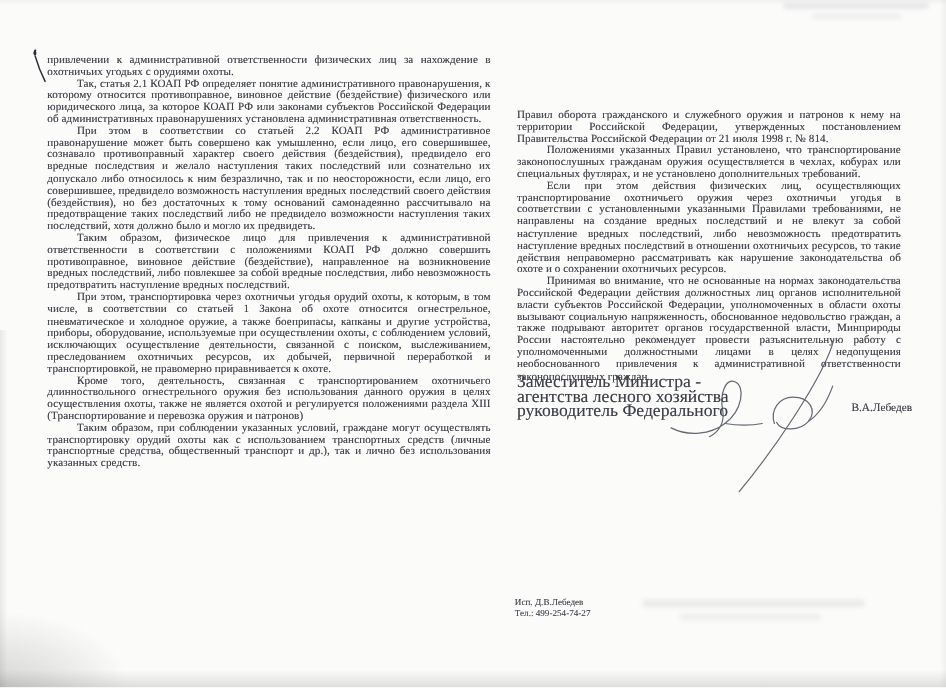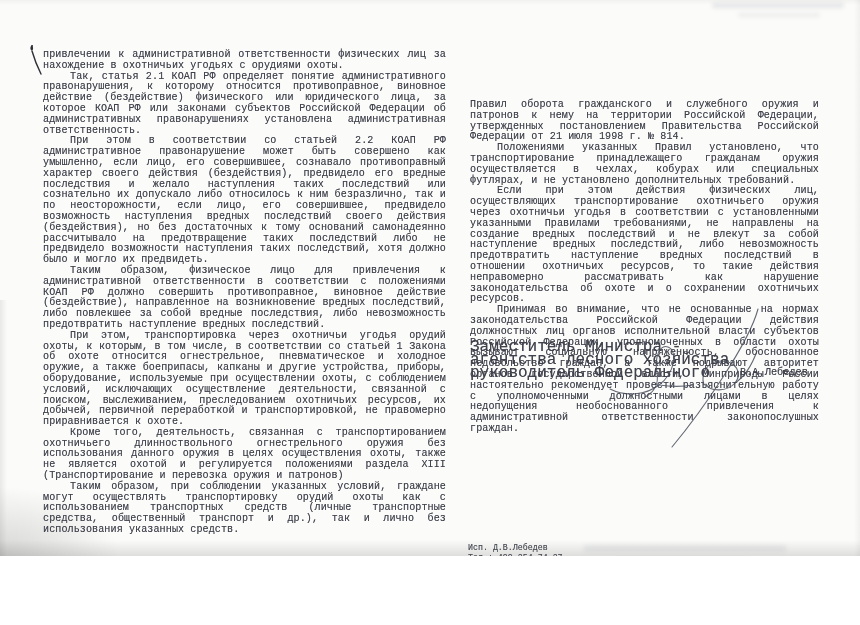--- a/index.html
+++ b/index.html
@@ -1,22 +1,22 @@
 <!DOCTYPE html>
 <html><head>
 <meta charset="utf-8">
 <style>
   html, body { margin: 0; padding: 0; background: #ffffff; }
   .page {
     position: relative;
     width: 860px;
-    height: 556px;
+    height: 625px;
     background: #fbfbf9;
     overflow: hidden;
-    font-family: Liberation Mono, monospace;
+    font-family: Liberation Serif, serif;
     color: #3f414c;
   }
   
   .col {
     position: absolute;
     text-align: justify;
     font-size: 10.1px;
     line-height: 10.8px;
     letter-spacing: 0.08px;
     text-shadow: 0 0 0.5px rgba(63,65,76,0.5);
@@ -27,21 +27,21 @@
   .col-right { left: 470px; top: 57px; width: 349px; margin-top: 43px; }
 
   .sig-block {
     position: absolute;
     left: 470px; top: 341px; width: 350px;
     font-size: 16px; line-height: 13.2px;
     text-shadow: 0 0 0.5px rgba(63,65,76,0.5);
   }
   .sig-name {
     position: absolute;
-    left: 740px; top: 366px;
+    left: 774px; top: 366px;
     font-size: 10.3px;
     text-shadow: 0 0 0.5px rgba(63,65,76,0.5);
   }
   .sig-scribble { position: absolute; left: 602px; top: 305px; }
 
   .footer {
     position: absolute;
     left: 468px; top: 543px;
     font-size: 8.3px; line-height: 10px;
     color: #4a4c56;
@@ -110,21 +110,21 @@
     <p>Так, статья 2.1 КОАП РФ определяет понятие административного правонарушения, к которому относится противоправное, виновное действие (бездействие) физического или юридического лица, за которое КОАП РФ или законами субъектов Российской Федерации об административных правонарушениях установлена административная ответственность.</p>
     <p>При этом в соответствии со статьей 2.2 КОАП РФ административное правонарушение может быть совершено как умышленно, если лицо, его совершившее, сознавало противоправный характер своего действия (бездействия), предвидело его вредные последствия и желало наступления таких последствий или сознательно их допускало либо относилось к ним безразлично, так и по неосторожности, если лицо, его совершившее, предвидело возможность наступления вредных последствий своего действия (бездействия), но без достаточных к тому оснований самонадеянно рассчитывало на предотвращение таких последствий либо не предвидело возможности наступления таких последствий, хотя должно было и могло их предвидеть.</p>
     <p>Таким образом, физическое лицо для привлечения к административной ответственности в соответствии с положениями КОАП РФ должно совершить противоправное, виновное действие (бездействие), направленное на возникновение вредных последствий, либо повлекшее за собой вредные последствия, либо невозможность предотвратить наступление вредных последствий.</p>
     <p>При этом, транспортировка через охотничьи угодья орудий охоты, к которым, в том числе, в соответствии со статьей 1 Закона об охоте относится огнестрельное, пневматическое и холодное оружие, а также боеприпасы, капканы и другие устройства, приборы, оборудование, используемые при осуществлении охоты, с соблюдением условий, исключающих осуществление деятельности, связанной с поиском, выслеживанием, преследованием охотничьих ресурсов, их добычей, первичной переработкой и транспортировкой, не правомерно приравнивается к охоте.</p>
     <p>Кроме того, деятельность, связанная с транспортированием охотничьего длинноствольного огнестрельного оружия без использования данного оружия в целях осуществления охоты, также не является охотой и регулируется положениями раздела XIII (Транспортирование и перевозка оружия и патронов)</p>
     <p>Таким образом, при соблюдении указанных условий, граждане могут осуществлять транспортировку орудий охоты как с использованием транспортных средств (личные транспортные средства, общественный транспорт и др.), так и лично без использования указанных средств.</p>
   </div>
 
   <div class="col col-right">
     <p class="cont">Правил оборота гражданского и служебного оружия и патронов к нему на территории Российской Федерации, утвержденных постановлением Правительства Российской Федерации от 21 июля 1998 г. № 814.</p>
-    <p>Положениями указанных Правил установлено, что транспортирование принадлежащего гражданам оружия осуществляется в чехлах, кобурах или специальных футлярах, и не установлено дополнительных требований.</p>
+    <p>Положениями указанных Правил установлено, что транспортирование законопослушных гражданам оружия осуществляется в чехлах, кобурах или специальных футлярах, и не установлено дополнительных требований.</p>
     <p>Если при этом действия физических лиц, осуществляющих транспортирование охотничьего оружия через охотничьи угодья в соответствии с установленными указанными Правилами требованиями, не направлены на создание вредных последствий и не влекут за собой наступление вредных последствий, либо невозможность предотвратить наступление вредных последствий в отношении охотничьих ресурсов, то такие действия неправомерно рассматривать как нарушение законодательства об охоте и о сохранении охотничьих ресурсов.</p>
     <p>Принимая во внимание, что не основанные на нормах законодательства Российской Федерации действия должностных лиц органов исполнительной власти субъектов Российской Федерации, уполномоченных в области охоты вызывают социальную напряженность, обоснованное недовольство граждан, а также подрывают авторитет органов государственной власти, Минприроды России настоятельно рекомендует провести разъяснительную работу с уполномоченными должностными лицами в целях недопущения необоснованного привлечения к административной ответственности законопослушных граждан.</p>
   </div>
 
   <div class="sig-block">
     <div>Заместитель Министра -</div>
     <div>агентства лесного хозяйства</div>
     <div>руководитель Федерального</div>
   </div>
 

